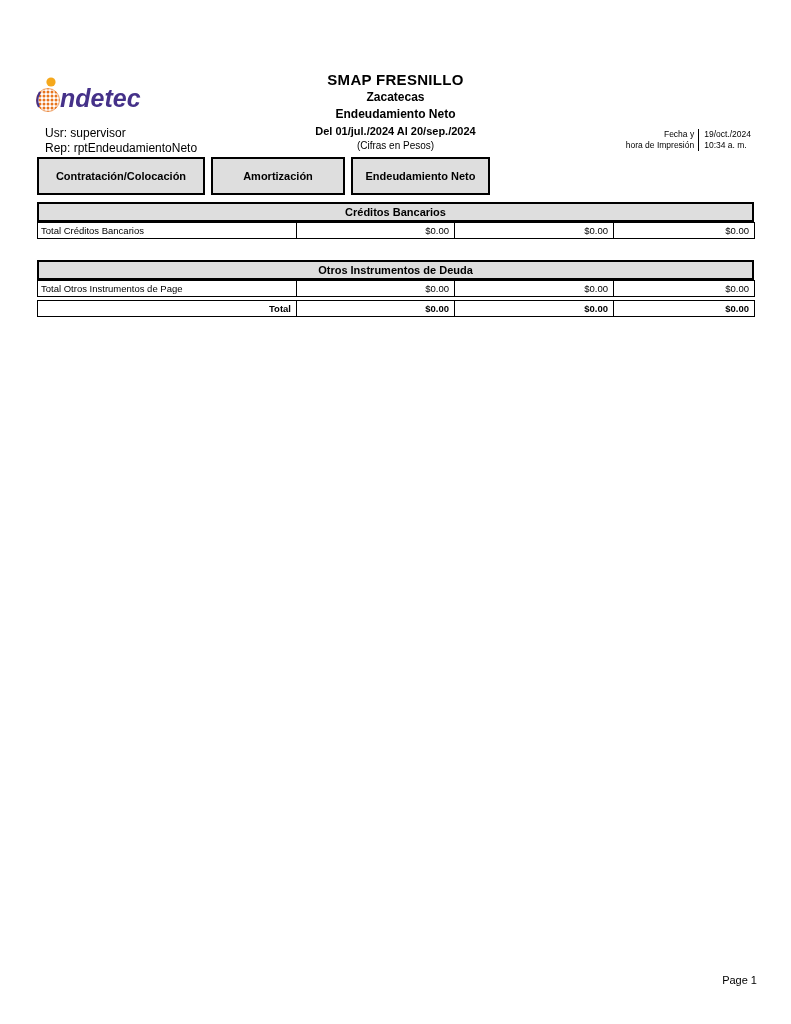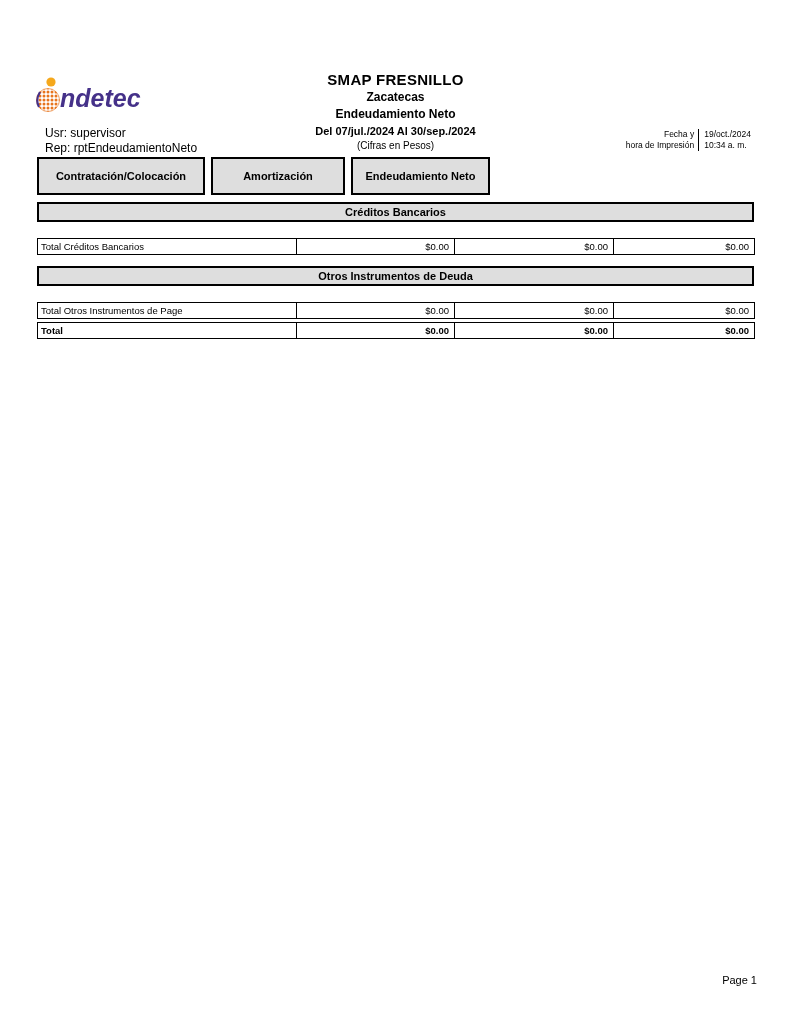--- a/index.html
+++ b/index.html
@@ -37,32 +37,32 @@
     font-size:11px;font-weight:bold;white-space:nowrap;
   }
   .ch-0{width:258px;}.ch-1{width:168px;}.ch-2{width:134px;}.ch-3{width:139px;}
   .band{
     box-sizing:border-box;width:717px;height:20px;
     background:#dedede;border:2px solid #000;
     display:flex;align-items:center;justify-content:center;
     font-size:11px;font-weight:bold;
   }
   .band-cb{margin-top:7px;}
-  .band-oid{margin-top:11px;}
-  .rows{border-collapse:collapse;table-layout:fixed;width:717px;margin-top:16px;}
+  .band-oid{margin-top:21px;}
+  .rows{border-collapse:collapse;table-layout:fixed;width:717px;margin-top:0;}
   .rows td{
     box-sizing:border-box;border:1px solid #000;
     font-size:9.5px;height:16px;padding:1px 5px 1px 3px;
     overflow:hidden;white-space:nowrap;
   }
   .rows td.lbl{text-align:left;}
   .rows td.val{text-align:right;}
   .rows.total-tbl{margin-top:3px;}
   .rows.total-tbl td{font-weight:bold;}
-  .rows.total-tbl td.lbl{text-align:left;}
+  .rows.total-tbl td.lbl{text-align:right;}
   
   .page-num{position:absolute;right:34px;bottom:38px;font-size:11px;}
 </style>
 </head>
 <body>
 
 <div class="page">
 
   <div class="logo">
     <svg width="110" height="40" viewBox="0 0 110 40">
@@ -76,21 +76,21 @@
       <path d="M5,33 Q1,26 6,18" fill="none" stroke="#453189" stroke-width="2.2"></path>
       <circle cx="17" cy="8" r="4.6" fill="#f5a81c"></circle>
       <text x="26" y="33" font-family="'Liberation Sans',sans-serif" font-style="italic" font-weight="bold" font-size="25" fill="#453189">ndetec</text>
     </svg>
   </div>
 
   <div class="title-block">
     <div class="t-company">SMAP FRESNILLO</div>
     <div class="t-state">Zacatecas</div>
     <div class="t-report">Endeudamiento Neto</div>
-    <div class="t-period">Del 07/jul./2024 Al 30/sep./2024</div>
+    <div class="t-period">Del 01/jul./2024 Al 20/sep./2024</div>
     <div class="t-units">(Cifras en Pesos)</div>
   </div>
 
   <div class="meta">
     <div>Usr: supervisor</div>
     <div>Rep: rptEndeudamientoNeto</div>
   </div>
 
   <div class="print-block">
     <div class="print-labels">

